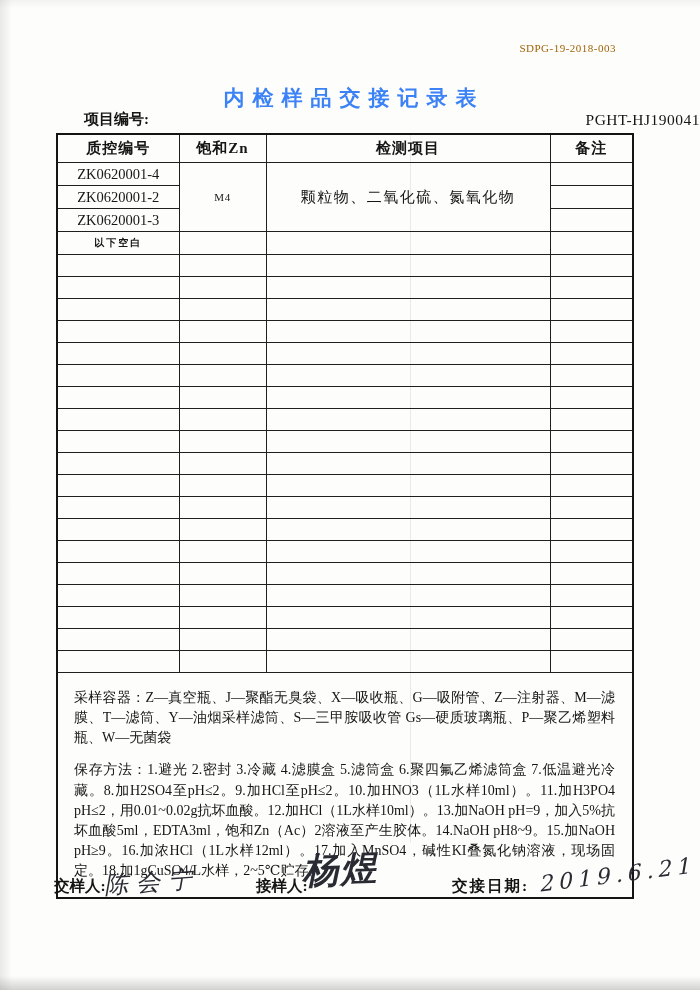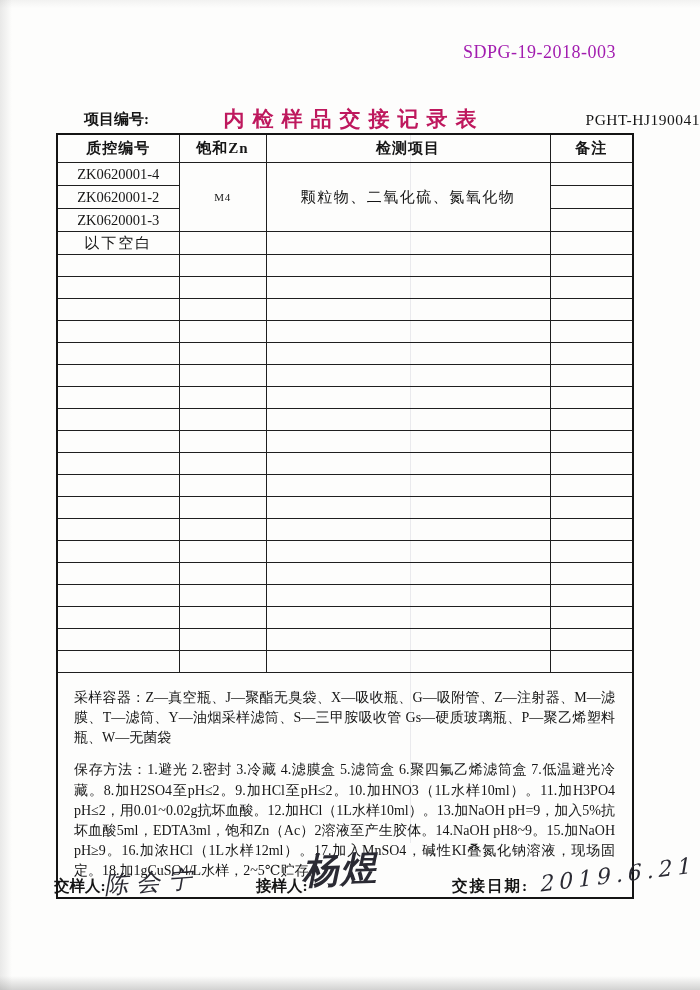--- a/index.html
+++ b/index.html
@@ -16,25 +16,25 @@
     background:linear-gradient(to right,rgba(140,140,140,.18),rgba(255,255,255,0));}
   .edge-bottom{position:absolute;left:0;bottom:0;width:100%;height:14px;
     background:linear-gradient(to top,rgba(110,110,110,.30),rgba(255,255,255,0));}
   .edge-top{position:absolute;left:0;top:0;width:100%;height:8px;
     background:linear-gradient(to bottom,rgba(160,160,160,.12),rgba(255,255,255,0));}
   .fold-line{position:absolute;left:410px;top:135px;width:1px;height:708px;
     background:rgba(185,185,198,.28);}
 
   .doc-number{
     position:absolute;top:42px;right:84px;
-    font-size:18px;letter-spacing:.5px;color:#a21caf;
+    font-size:11px;letter-spacing:.5px;color:#a16207;
   }
   .form-title{
     position:absolute;top:84px;left:0;right:0;text-align:center;
-    font-size:21px;font-weight:bold;letter-spacing:8px;text-indent:8px;color:#be185d;margin-top:21px;
+    font-size:21px;font-weight:bold;letter-spacing:8px;text-indent:8px;color:#3b82f6;
   }
   .project-row{position:absolute;top:108px;left:0;right:0;height:24px;}
   .project-label{
     position:absolute;left:84px;top:2px;font-size:15px;font-weight:bold;
   }
   .project-number{
     position:absolute;left:0;right:0;top:3px;text-align:right;
     font-size:15.5px;letter-spacing:.5px;padding-left:14px;
   }
 
@@ -47,21 +47,21 @@
     border:1px solid #1f1f1f;padding:0 2px;overflow:hidden;
     font-size:14px;text-align:center;vertical-align:middle;
     white-space:nowrap;
   }
   .form-table thead th{height:27px;font-size:15px;font-weight:bold;letter-spacing:1px;}
   tr.data-row{height:23px;}
   tr.empty-row{height:22px;}
   td.items-cell{font-size:15px;letter-spacing:1.5px;}
   td.method-cell{font-size:11px;letter-spacing:.5px;}
   td.qc-cell{font-size:14.5px;}
-  td.blank-label-cell{font-size:15px;letter-spacing:2px;}
+  td.blank-label-cell{font-size:10px;letter-spacing:2px;font-weight:bold;}
 
   td.notes-cell{
     height:176px;text-align:left;vertical-align:top;
     padding:3px 5px 4px 4px;white-space:normal;
   }
   .notes-cell p{
     margin:12px;font-size:14px;line-height:1.44;color:#151515;
     text-align:justify;
   }
 

